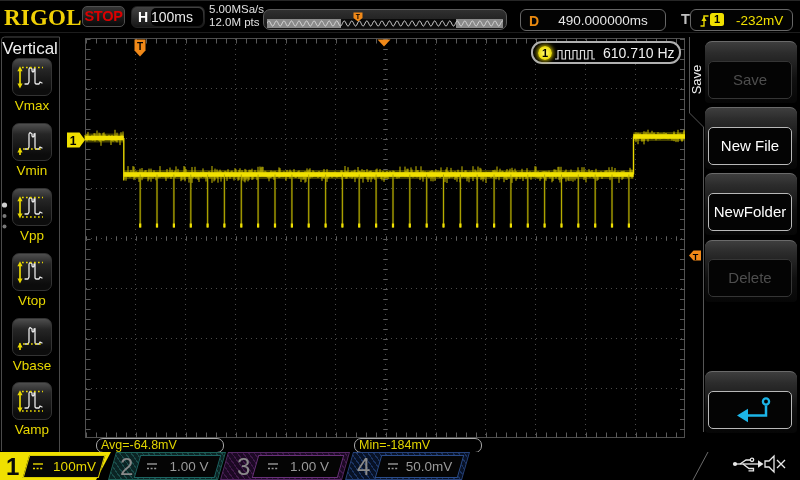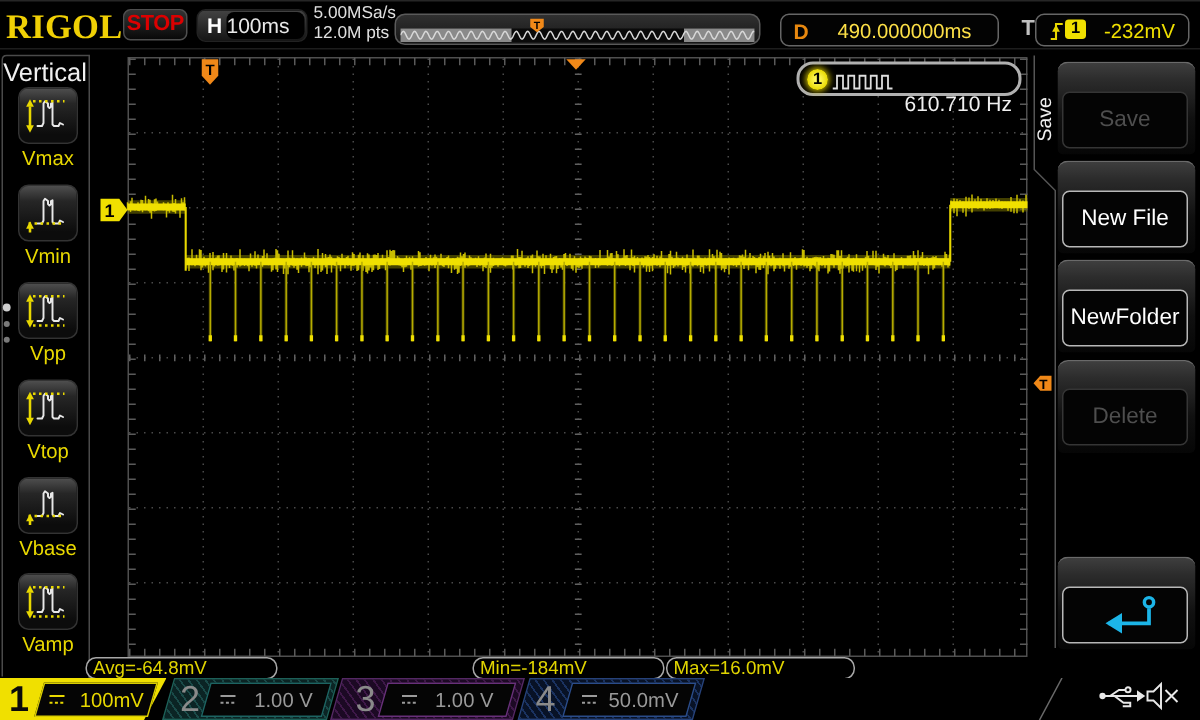--- a/index.html
+++ b/index.html
@@ -19,35 +19,35 @@
   border-radius:5px; color:#e8e8e8; font-size:14px; text-align:left; line-height:18px; }
 #srate { position:absolute; left:209px; top:3px; color:#e0e0e0; font-size:11.5px; line-height:12.5px; }
 #membar { position:absolute; left:263px; top:9px; width:244px; height:21px; border-radius:7px;
   background:linear-gradient(#303030,#161616); border:1px solid #5a5a5a; }
 #memstrip { position:absolute; left:3px; top:9px; width:236px; height:9px; background:#0a0a0a; }
 #memstrip .g1 { position:absolute; left:0; top:0; width:74px; height:9px; background:#8a8a8a; }
 #memstrip .g2 { position:absolute; left:189px; top:0; width:47px; height:9px; background:#8a8a8a; }
 #dbox { position:absolute; left:520px; top:9px; width:146px; height:22px; border-radius:6px;
   background:#030303; border:1px solid #666; }
 #dbox .d { position:absolute; left:8px; top:3px; color:#e8880f; font-weight:bold; font-size:14px; }
-#dbox .t { position:absolute; left:24px; right:4px; top:3px; color:#fde047; font-size:13.5px; text-align:center; }
+#dbox .t { position:absolute; left:24px; right:4px; top:3px; color:#e5e5e5; font-size:13.5px; text-align:center; }
 #tlet { position:absolute; left:681px; top:11px; color:#c0c0c0; font-weight:bold; font-size:14.5px; }
 #tbox { position:absolute; left:690px; top:9px; width:103px; height:22px; border-radius:6px;
   background:#030303; border:1px solid #666; }
 #tbox .b1 { position:absolute; left:19px; top:3px; width:14px; height:13px; background:#f0e000;
   border-radius:2.5px; color:#000; font-weight:bold; font-size:11px; text-align:center; line-height:13px; }
 #tbox .mv { position:absolute; left:45px; top:3px; color:#f0e000; font-size:13.5px; }
 
 
 #freq { position:absolute; left:531px; top:41px; width:150px; height:23px; border-radius:11px;
   background:#000; border:2.5px solid #b0b0b0; }
 #freq .c1 { position:absolute; left:5px; top:3px; width:14px; height:14px; border-radius:50%;
   background:radial-gradient(circle, #fff860 15%, #e8d800 70%); box-shadow:0 0 4px 1px #c8b800;
   color:#000; font-weight:bold; font-size:11px; text-align:center; line-height:14px; }
-#freq .hz { position:absolute; left:70px; top:1.5px; color:#f0f0f0; font-size:14px;margin-top:16px; }
+#freq .hz { position:absolute; left:70px; top:1.5px; color:#f0f0f0; font-size:14px; }
 
 
 #vertlabel { position:absolute; left:0; top:39px; width:60px; text-align:center;
   color:#f0f0f0; font-size:17px; }
 .sbtn { position:absolute; left:12px; width:40px; height:38px; border-radius:7px;
   background:linear-gradient(#4e4e4e 0%,#262626 28%,#0c0c0c 85%); border:1px solid #333;
   display:flex; align-items:center; justify-content:center; }
 .slab { position:absolute; left:0px; width:64px; text-align:center; color:#e8d800; font-size:13.5px; }
 
 
@@ -58,21 +58,21 @@
   background:linear-gradient(#3e3e3e 0%,#2c2c2c 18%,#101010 60%,#060606 100%);
   border-top:1px solid #6a6a6a; }
 .mbtn { position:absolute; left:708px; width:84px; height:38px; border-radius:5px;
   background:#040404; font-size:15px; text-align:center; line-height:36px; }
 .mbtn.dis { border:1px solid #353535; color:#4e4e4e; }
 .mbtn.en  { border:1px solid #b8b8b8; color:#fff; }
 
 
 .meas { position:absolute; top:438px; width:128px; height:15px; background:#000;
   border:1px solid #a8a8a8; border-radius:7px; color:#e0d400; font-size:12.5px;
-  line-height:13px; padding-left:4px; }
+  line-height:13px; padding-left:4px;margin-left:39px; }
 
 
 #chbar { position:absolute; left:0; top:452px; width:800px; height:28px; background:#000; }
 .ch1blk { position:absolute; left:0; top:0; width:111px; height:28px; background:#f0e000;
   clip-path:polygon(0 0, 111px 0, 96px 28px, 0 28px); }
 .chhatch { position:absolute; top:0; height:28px; border:1px solid;
   transform:skewX(-16deg);
   background:repeating-linear-gradient(45deg, var(--c2) 0 1px, var(--c1) 1px 4px); }
 .chnum { position:absolute; top:1px; font-size:24px; color:#8a8a8a; }
 .chbox { position:absolute; top:2.5px; height:23px; background:#050505; border:1px solid;
@@ -285,21 +285,20 @@
     <div class="mbtn dis" style="top:259px">Delete</div>
     <div class="mbtn en" style="top:391px">
 <svg width="83" height="38" viewBox="0 0 83 38" style="position:absolute;left:0;top:0">
 <path d="M30 23.5H57V13.5" fill="none" stroke="#1cb5e8" stroke-width="2.5"></path>
 <circle cx="57" cy="9.5" r="3.1" fill="none" stroke="#1cb5e8" stroke-width="2.3"></circle>
 <path d="M28 23.5l11-6.8v13.6z" fill="#1cb5e8"></path>
 </svg>
     </div>
 <div class="meas" style="left:57px;width:128px">Avg=-64.8mV</div>
     <div class="meas" style="left:315px;width:128px">Min=-184mV</div>
-    <div class="meas" style="left:444px;width:126px">Max=16.0mV</div>
 <div id="chbar">
 <div class="ch1blk"></div>
 <div class="chnum" style="left:6px;color:#0a0a0a;font-weight:bold">1</div>
 <div class="chbox" style="left:26px;width:76px;border-color:#d8cc00">
   <div class="chin" style="color:#e8d800">
           <svg width="13" height="9" viewBox="0 0 13 9" style="vertical-align:1px">
             <line x1="1" y1="2" x2="11" y2="2" stroke="#e8d800" stroke-width="1.4"></line>
             <line x1="1" y1="6.5" x2="11" y2="6.5" stroke="#e8d800" stroke-width="1.4" stroke-dasharray="2 1.6"></line>
           </svg>
           <span style="margin-left:8px">100mV</span>

